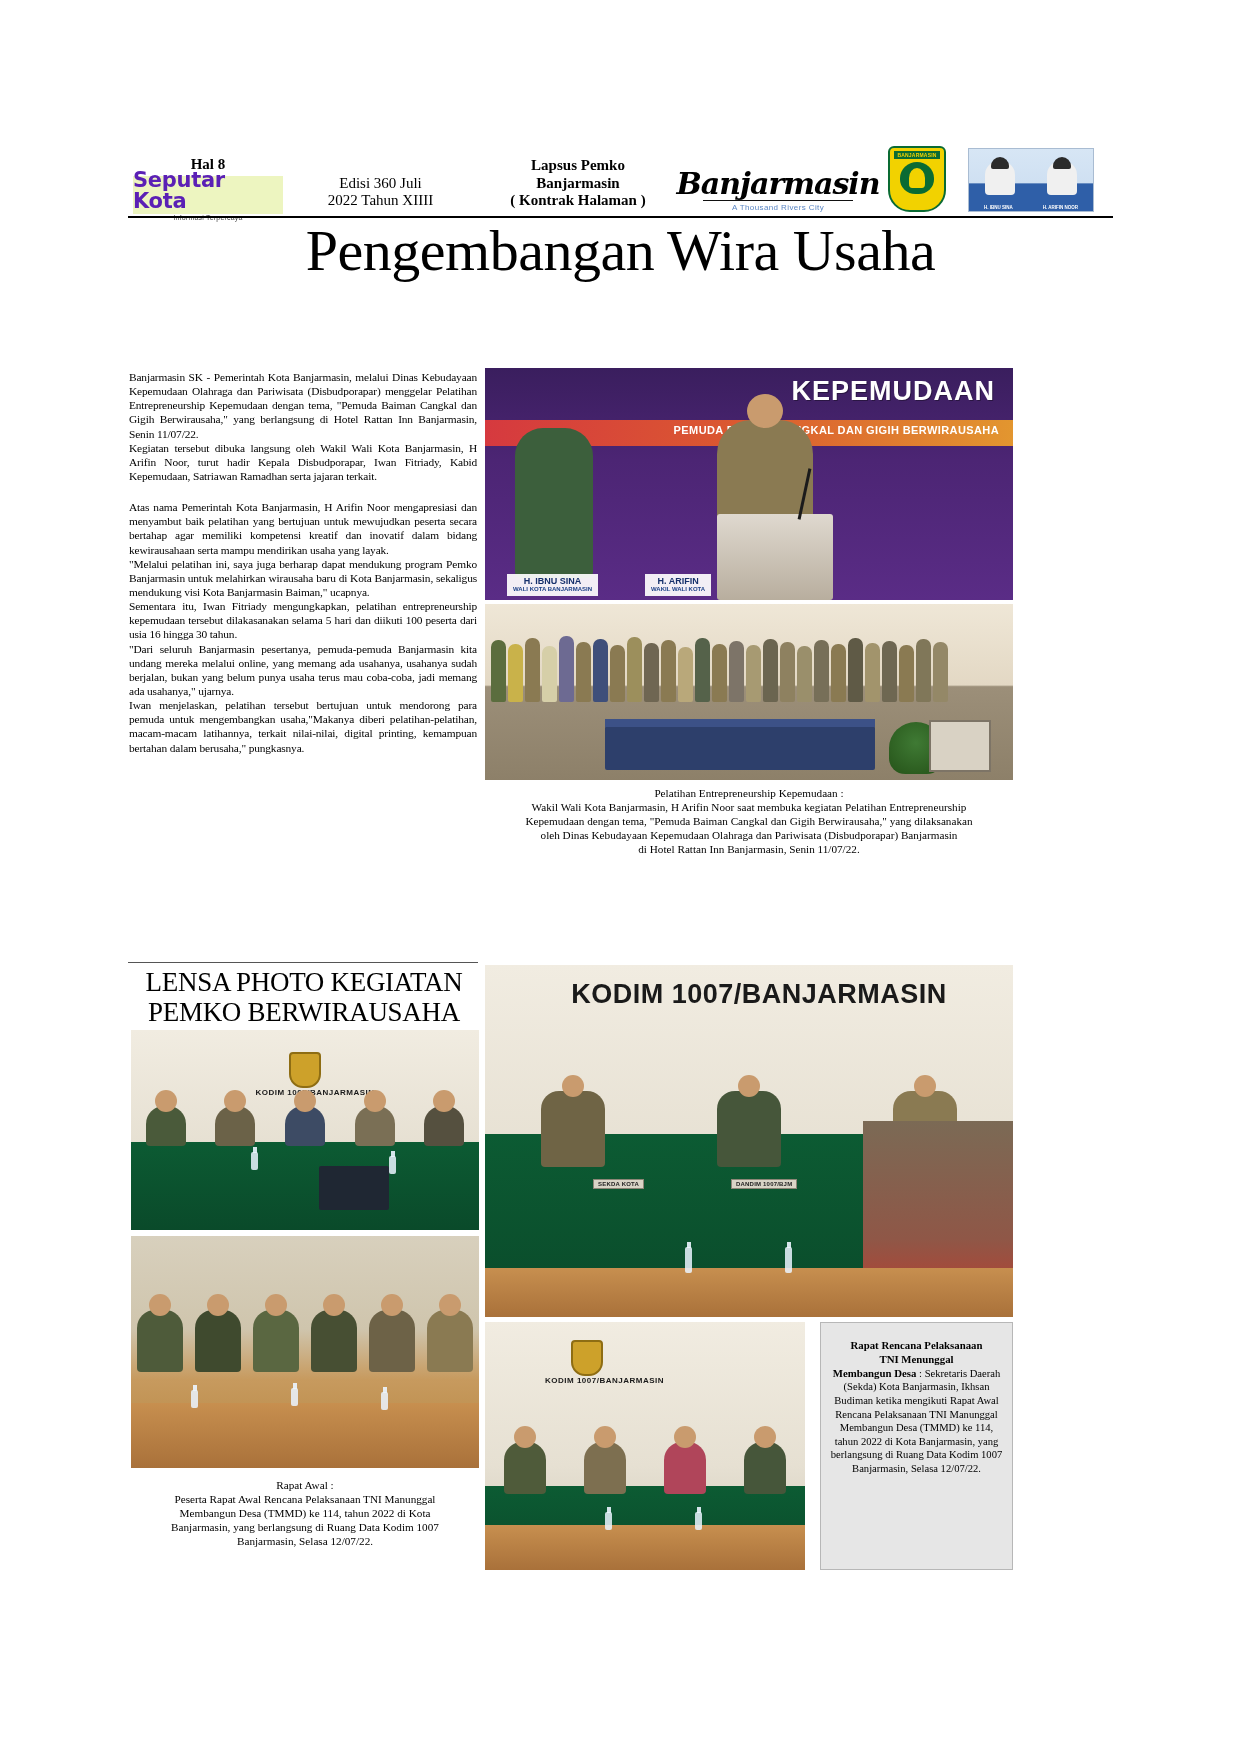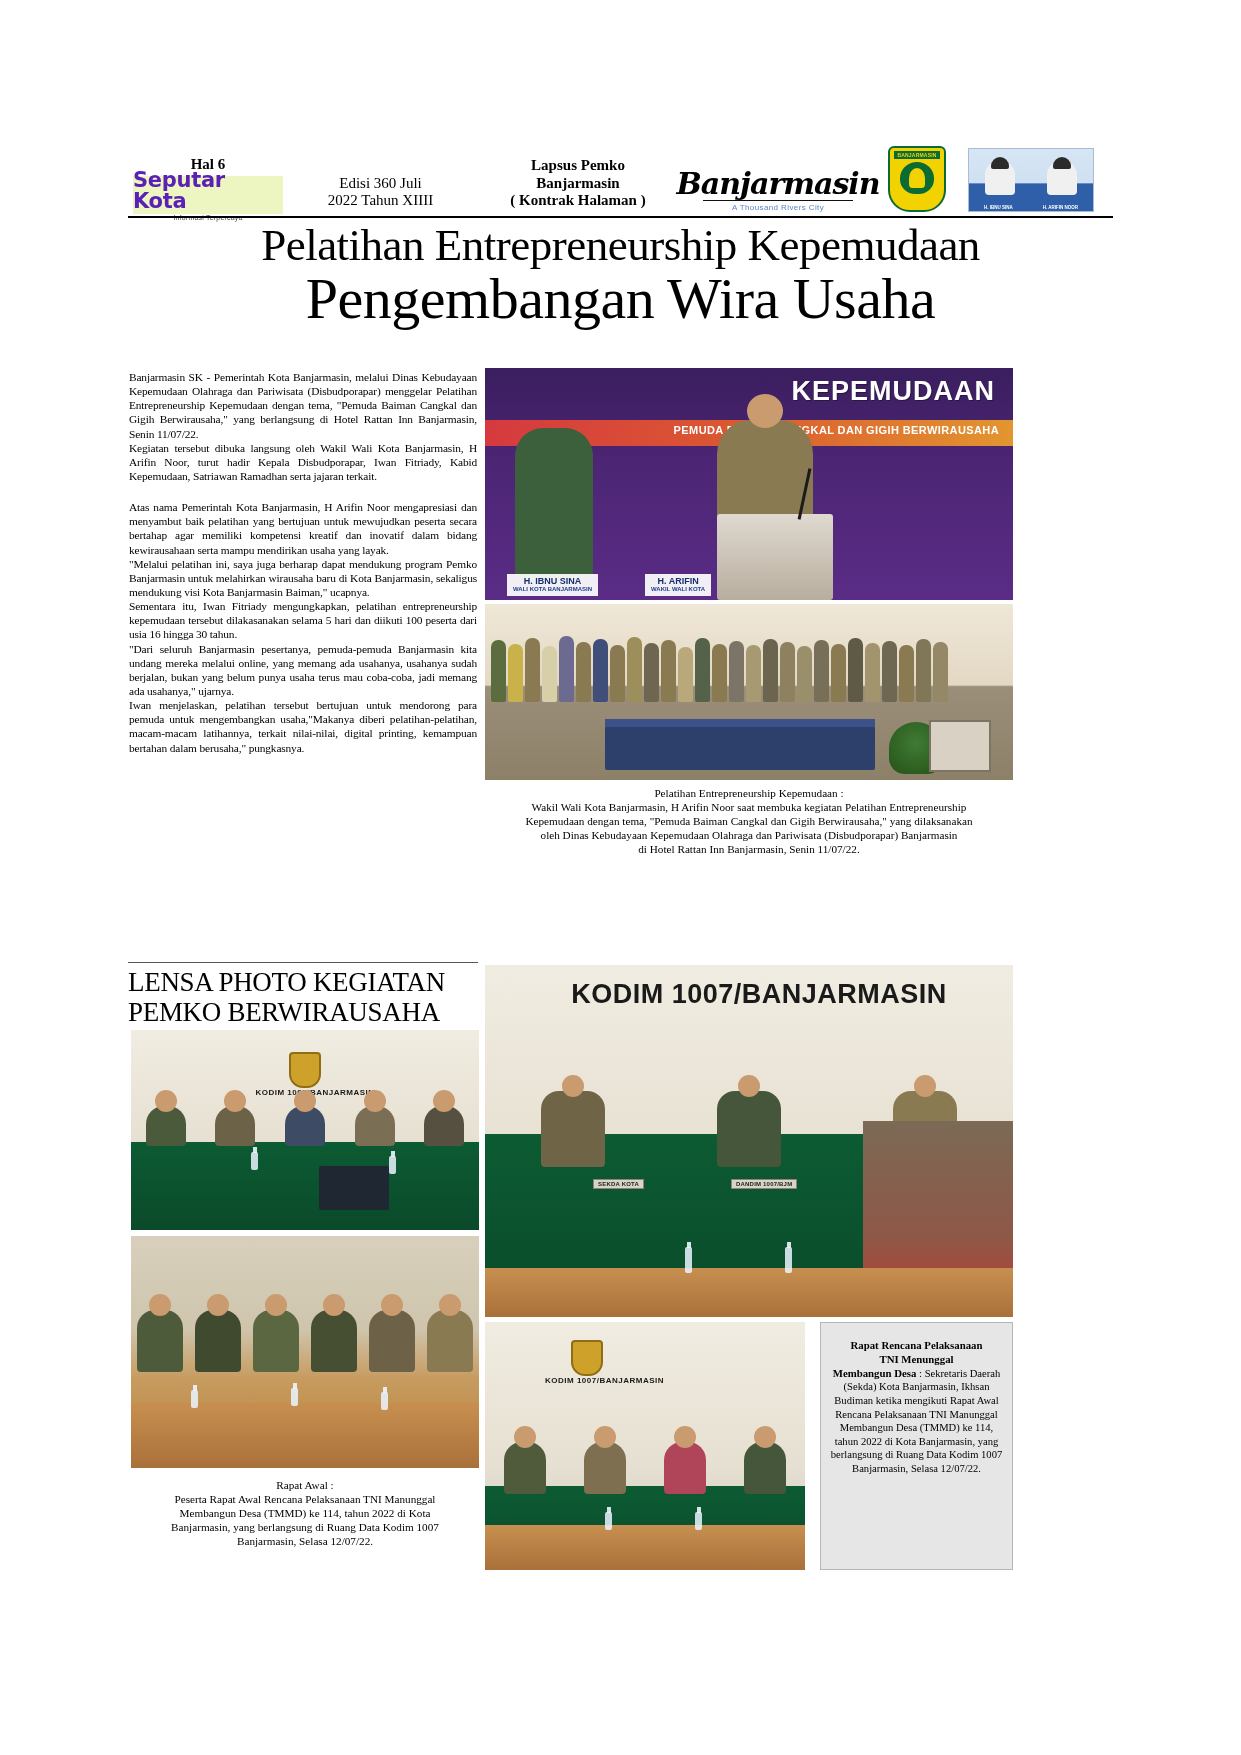--- a/index.html
+++ b/index.html
@@ -422,21 +422,21 @@
     top: 962px;
     width: 350px;
     height: 1px;
     background: #555;
   }
   .lensa {
     position: absolute;
     left: 128px;
     top: 968px;
     width: 352px;
-    text-align: left;
+    text-align: center;
     font-size: 27px;
     line-height: 1.1;
     letter-spacing: -0.3px;
   }
 
   
   .ph-l1 {
     position: absolute;
     left: 131px; top: 1030px;
     width: 348px; height: 200px;
@@ -577,21 +577,21 @@
   }
 </style>
 </head>
 <body>
 
 <div class="page">
 
   <div class="masthead">
 
     <div class="mh-left">
-      <div class="hal-label">Hal 6</div>
+      <div class="hal-label">Hal 8</div>
       <div class="logo-box">
         <div class="logo-title">Seputar Kota</div>
         <div class="logo-sub">Informasi Terpercaya</div>
       </div>
     </div>
 
     <div class="mh-edisi">
       <div>Edisi 360 Juli</div>
       <div>2022 Tahun XIIII</div>
     </div>
@@ -623,21 +623,20 @@
           <span>H. IBNU SINA</span>
           <span>H. ARIFIN NOOR</span>
         </div>
       </div>
     </div>
   </div>
 
   <div class="rule-top"></div>
 
   <div class="headline-wrap">
-    <div class="headline-1">Pelatihan Entrepreneurship Kepemudaan</div>
     <div class="headline-2">Pengembangan Wira Usaha</div>
   </div>
 
   <div class="col-left">
     <p>Banjarmasin SK  - Pemerintah Kota Banjarmasin, melalui Dinas Kebudayaan Kepemudaan Olahraga dan Pariwisata (Disbudporapar) menggelar Pelatihan Entrepreneurship Kepemudaan dengan tema, "Pemuda Baiman Cangkal dan Gigih Berwirausaha," yang berlangsung di Hotel Rattan Inn Banjarmasin, Senin 11/07/22.</p>
     <p>Kegiatan tersebut dibuka langsung oleh Wakil Wali Kota Banjarmasin, H Arifin Noor, turut hadir Kepala Disbudporapar, Iwan Fitriady, Kabid Kepemudaan, Satriawan Ramadhan serta jajaran terkait.</p>
     <div class="gap"></div>
     <p>Atas nama Pemerintah Kota Banjarmasin, H Arifin Noor mengapresiasi dan menyambut baik pelatihan yang bertujuan untuk mewujudkan peserta secara bertahap agar memiliki kompetensi kreatif dan inovatif dalam bidang kewirausahaan serta mampu mendirikan usaha yang layak.</p>
     <p>"Melalui pelatihan ini, saya juga berharap dapat mendukung program Pemko Banjarmasin untuk melahirkan wirausaha baru di Kota Banjarmasin, sekaligus mendukung visi Kota Banjarmasin Baiman," ucapnya.</p>
     <p>Sementara itu, Iwan Fitriady mengungkapkan, pelatihan entrepreneurship kepemudaan tersebut dilakasanakan selama 5 hari dan diikuti 100 peserta dari usia 16 hingga 30 tahun.</p>

